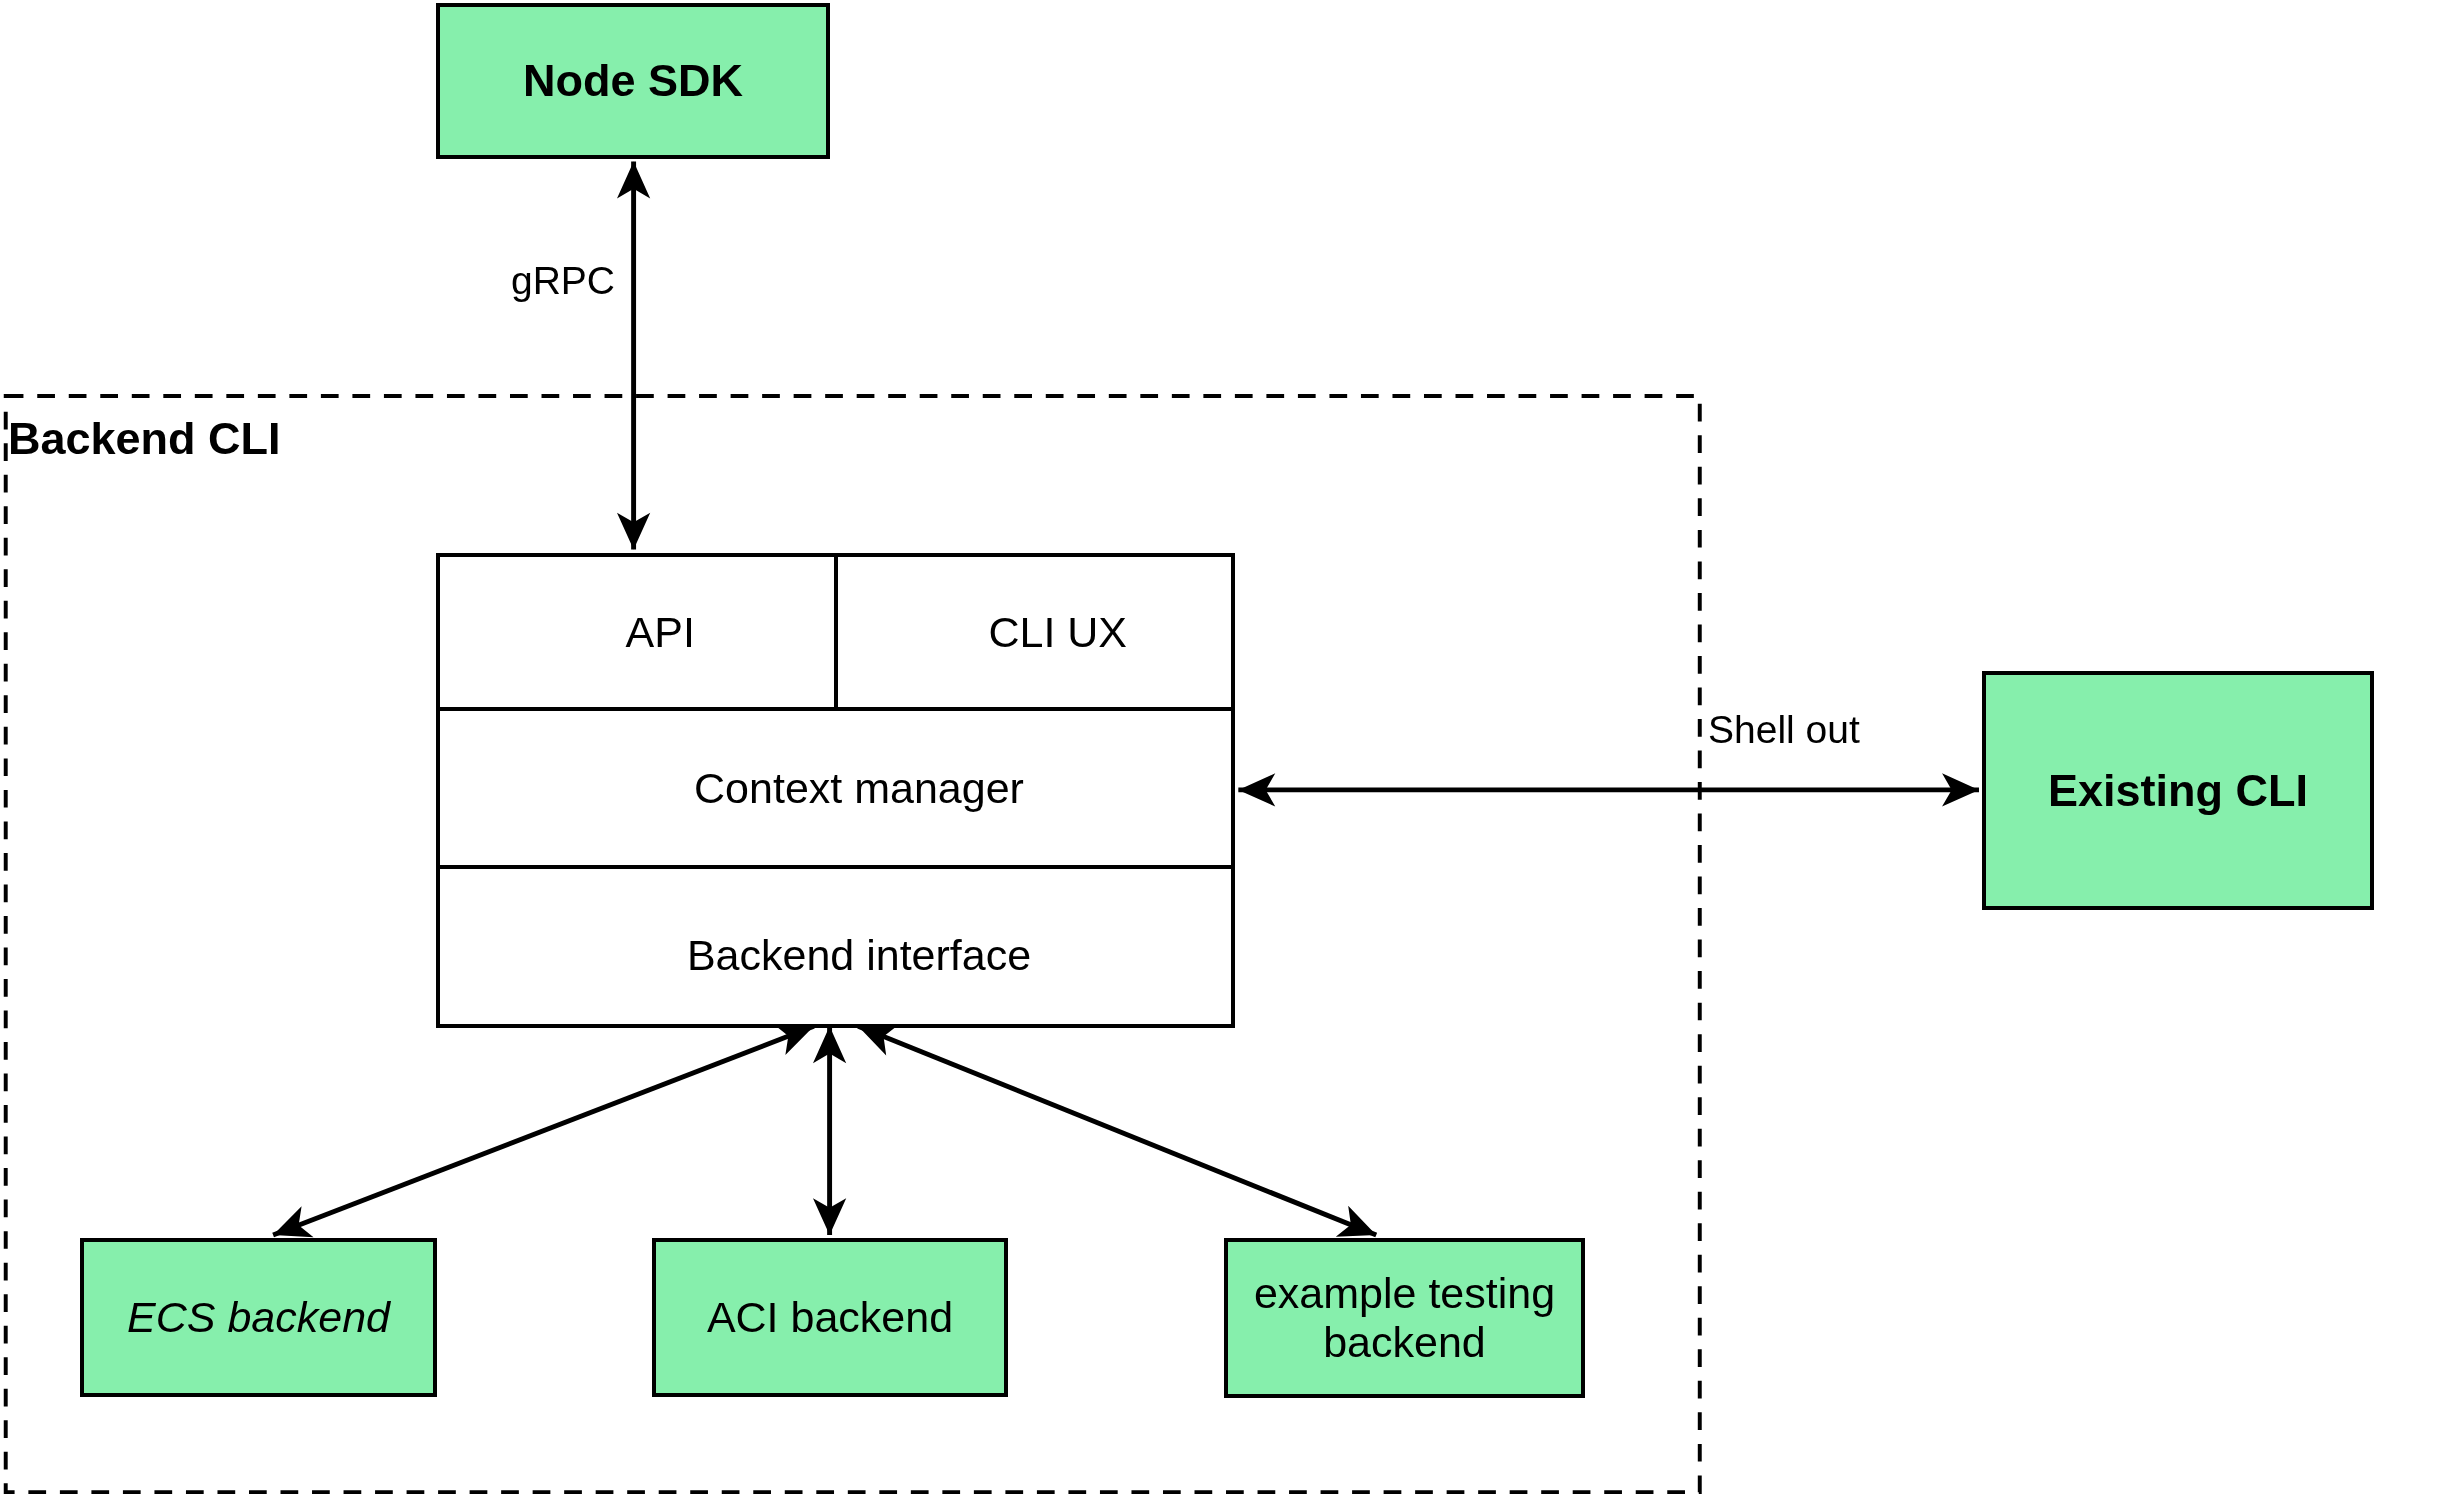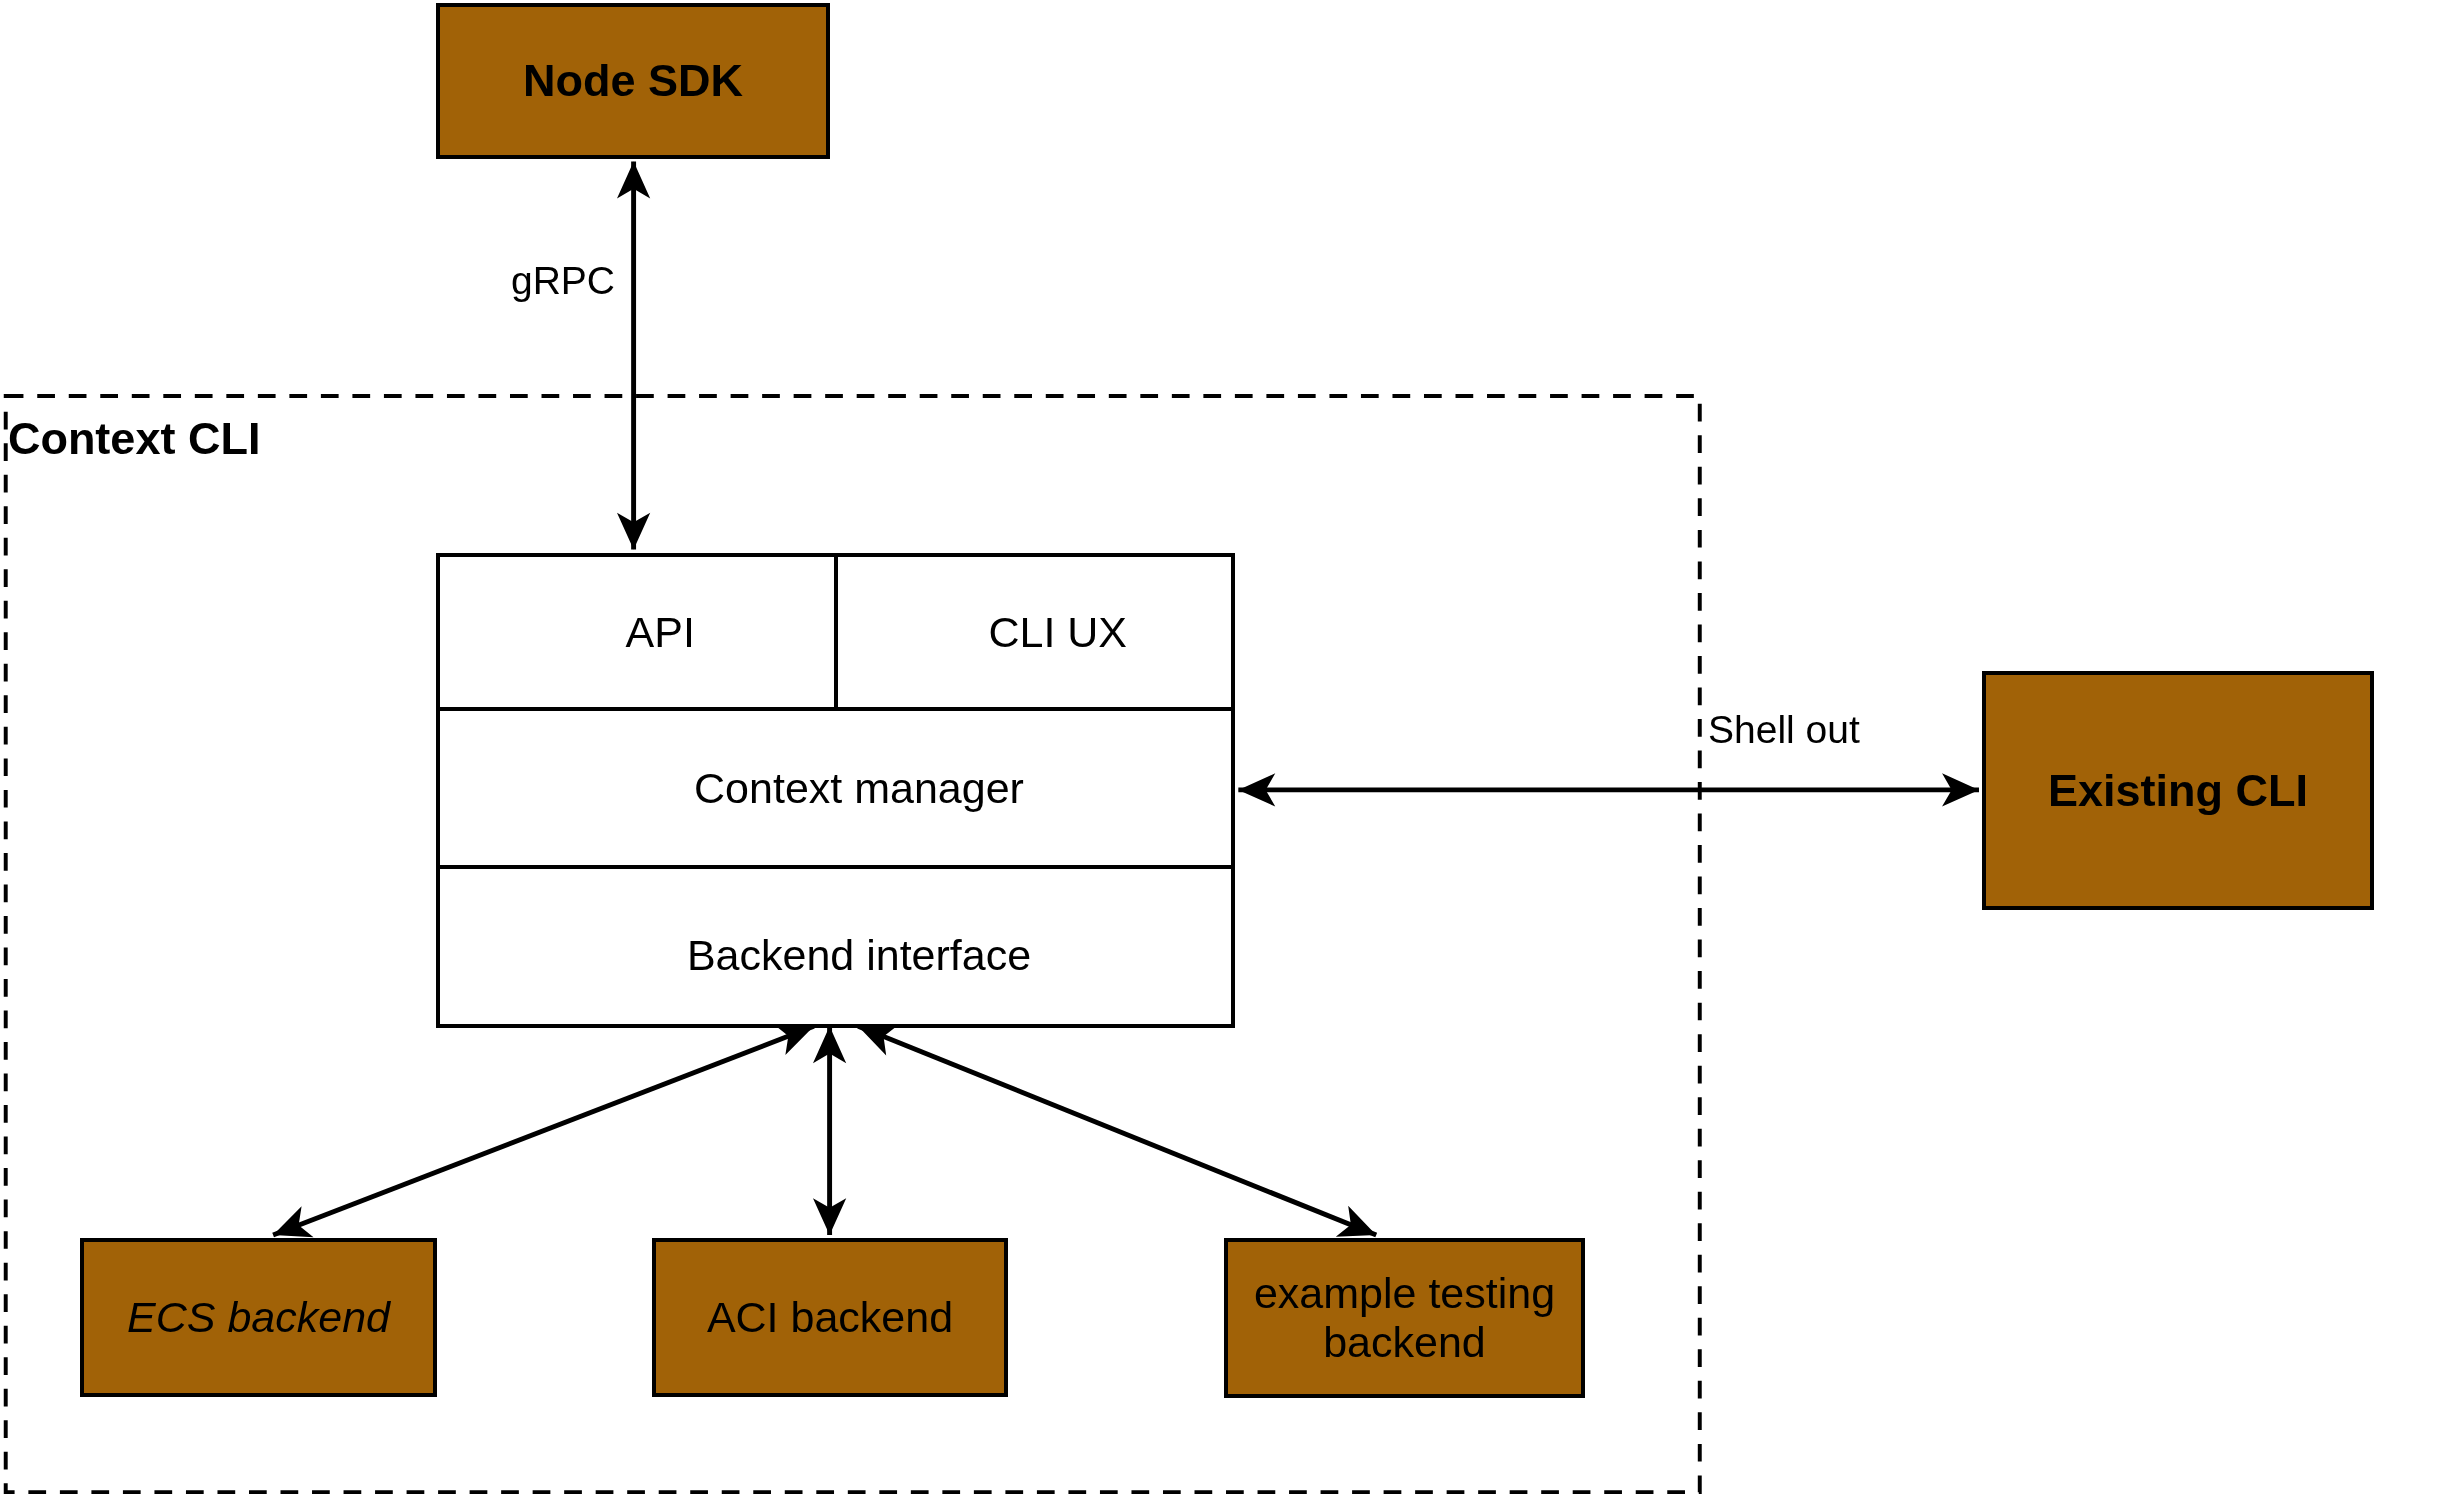--- a/index.html
+++ b/index.html
@@ -20,21 +20,21 @@
     position: absolute;
     left: 0;
     top: 0;
     width: 2455px;
     height: 1501px;
     z-index: 1;
   }
   .box {
     position: absolute;
     box-sizing: border-box;
-    background: #a16207;
+    background: #86efac;
     border: 4.9px solid #000000;
     display: flex;
     align-items: center;
     justify-content: center;
     text-align: center;
     font-size: 43px;
     line-height: 1.15;
     z-index: 2;
   }
   .box.bold { font-weight: bold; font-size: 45px; }
@@ -129,21 +129,21 @@
 
     <path d="M 1257 802 L 2009 802" fill="none" stroke="#000000" stroke-width="5" marker-start="url(#arrow)" marker-end="url(#arrow)"></path>
 
     <path d="M 826 1042 L 277 1254" fill="none" stroke="#000000" stroke-width="5" marker-start="url(#arrow)" marker-end="url(#arrow)"></path>
 
     <path d="M 842 1042 L 842 1254" fill="none" stroke="#000000" stroke-width="5" marker-start="url(#arrow)" marker-end="url(#arrow)"></path>
 
     <path d="M 871 1042 L 1397 1254" fill="none" stroke="#000000" stroke-width="5" marker-start="url(#arrow)" marker-end="url(#arrow)"></path>
   </svg>
 
-  <div class="float-label container-title">Context CLI</div>
+  <div class="float-label container-title">Backend CLI</div>
 
   <div class="float-label grpc-label">gRPC</div>
 
 
   <div class="float-label shell-out-label">Shell out</div>
 
   <div class="box bold node-sdk">
     <span>Node SDK</span>
   </div>
 

